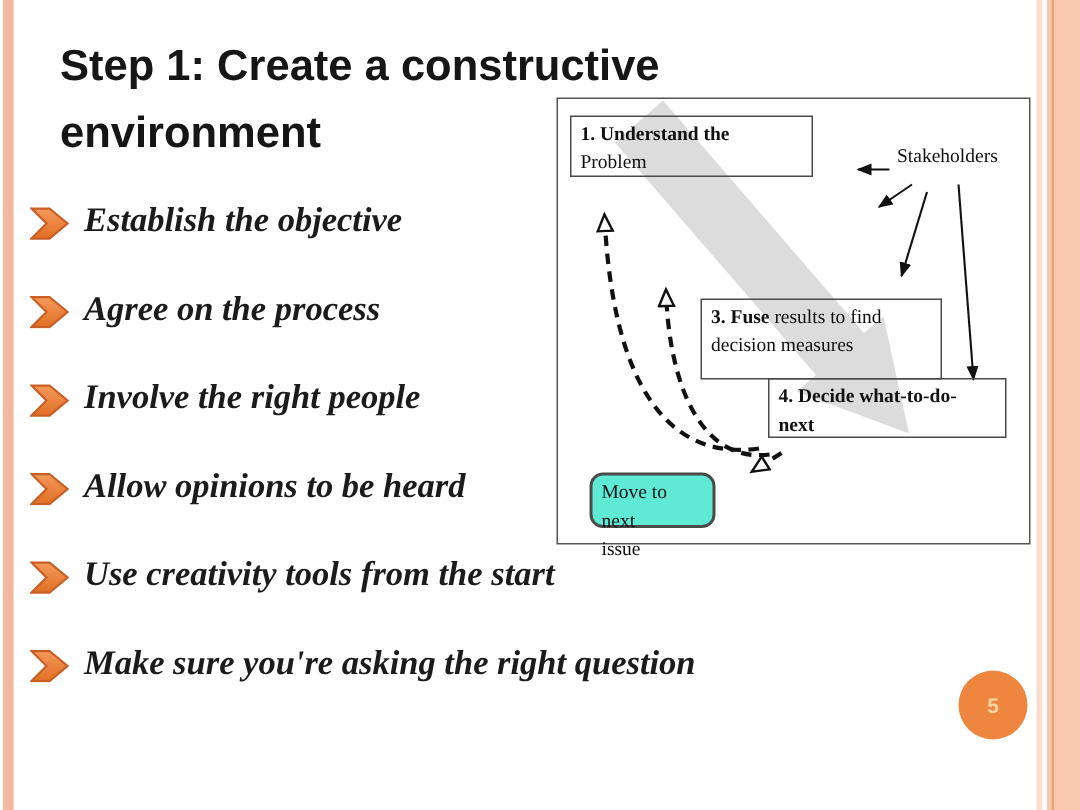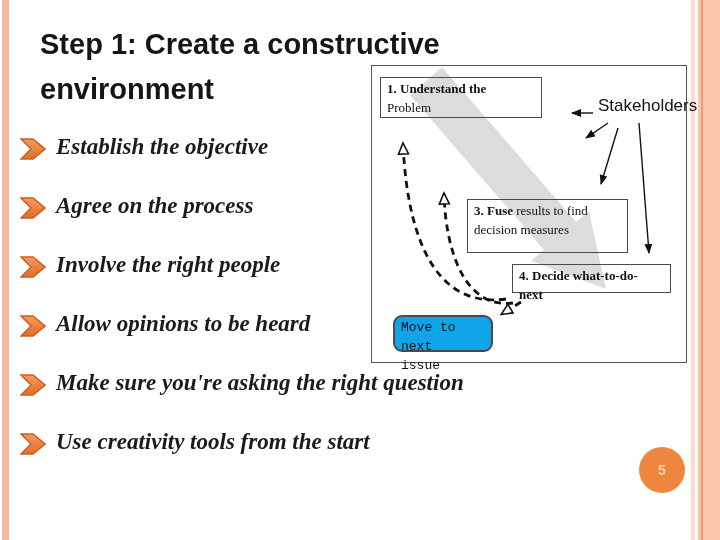--- a/index.html
+++ b/index.html
@@ -35,25 +35,25 @@
   }
   .dsvg{position:absolute;left:0;top:0;}
   .dbox{
     position:absolute;border:1.4px solid #4a4a4a;box-sizing:border-box;
     font-family:"Liberation Serif",serif;font-size:13px;line-height:1.45;color:#111;
     padding:2px 6px;background:transparent;
   }
   .box1{left:8px;top:11px;width:162px;height:41px;}
   .box2{left:51px;top:70px;width:161px;height:42px;}
   .box3{left:95px;top:133px;width:161px;height:54px;}
-  .box4{left:140px;top:198px;width:159px;height:29px;font-weight:normal;}
-  .movebox{left:21px;top:249px;width:100px;height:37px;border-radius:9px;border-width:2px;background:#0ea5e9;font-family:Liberation Mono, monospace;}
+  .box4{left:140px;top:186px;width:159px;height:40px;font-weight:normal;}
+  .movebox{left:21px;top:249px;width:84px;height:37px;border-radius:9px;border-width:2px;background:#5eead4;}
   .stakeholders{
-    position:absolute;left:226px;top:30px;font-family:Liberation Sans, sans-serif;
-    font-size:17px;color:#111;
+    position:absolute;left:226px;top:30px;font-family:Liberation Serif, serif;
+    font-size:13px;color:#111;
   }
   
   .page-circle{
     position:absolute;left:639px;top:447px;width:46px;height:46px;border-radius:50%;
     background:#ef8640;display:flex;align-items:center;justify-content:center;
   }
   .page-circle span{color:#fbd6a4;font-size:14px;font-weight:bold;}
   .hidden-defs{position:absolute;width:0;height:0;}
 </style>
 </head>
@@ -103,27 +103,27 @@
     <li class="bullet">
       <svg class="chev" viewBox="0 0 26 22">
           <polygon points="1,1 13,1 25,11 13,21 1,21 11,11" fill="url(#chevGrad)" stroke="#c75f26" stroke-width="1.5"></polygon>
         </svg>
       <span class="btext">Allow opinions to be heard</span>
     </li>
     <li class="bullet">
       <svg class="chev" viewBox="0 0 26 22">
           <polygon points="1,1 13,1 25,11 13,21 1,21 11,11" fill="url(#chevGrad)" stroke="#c75f26" stroke-width="1.5"></polygon>
         </svg>
-      <span class="btext">Make sure you're asking the right question</span>
+      <span class="btext">Use creativity tools from the start</span>
     </li>
     <li class="bullet">
       <svg class="chev" viewBox="0 0 26 22">
           <polygon points="1,1 13,1 25,11 13,21 1,21 11,11" fill="url(#chevGrad)" stroke="#c75f26" stroke-width="1.5"></polygon>
         </svg>
-      <span class="btext">Use creativity tools from the start</span>
+      <span class="btext">Make sure you're asking the right question</span>
     </li>
   </ul>
 
   <div class="diagram">
     <svg class="dsvg" width="313" height="295" viewBox="0 0 313 295">
       <defs>
         <marker id="arrSolid" markerUnits="userSpaceOnUse" markerWidth="12" markerHeight="10" refX="9" refY="4" orient="auto">
           <path d="M0,0 L10,4 L0,8 Z" fill="#111"></path>
         </marker>
         <marker id="arrOpen" markerUnits="userSpaceOnUse" markerWidth="15" markerHeight="14" refX="11" refY="6" orient="auto">

